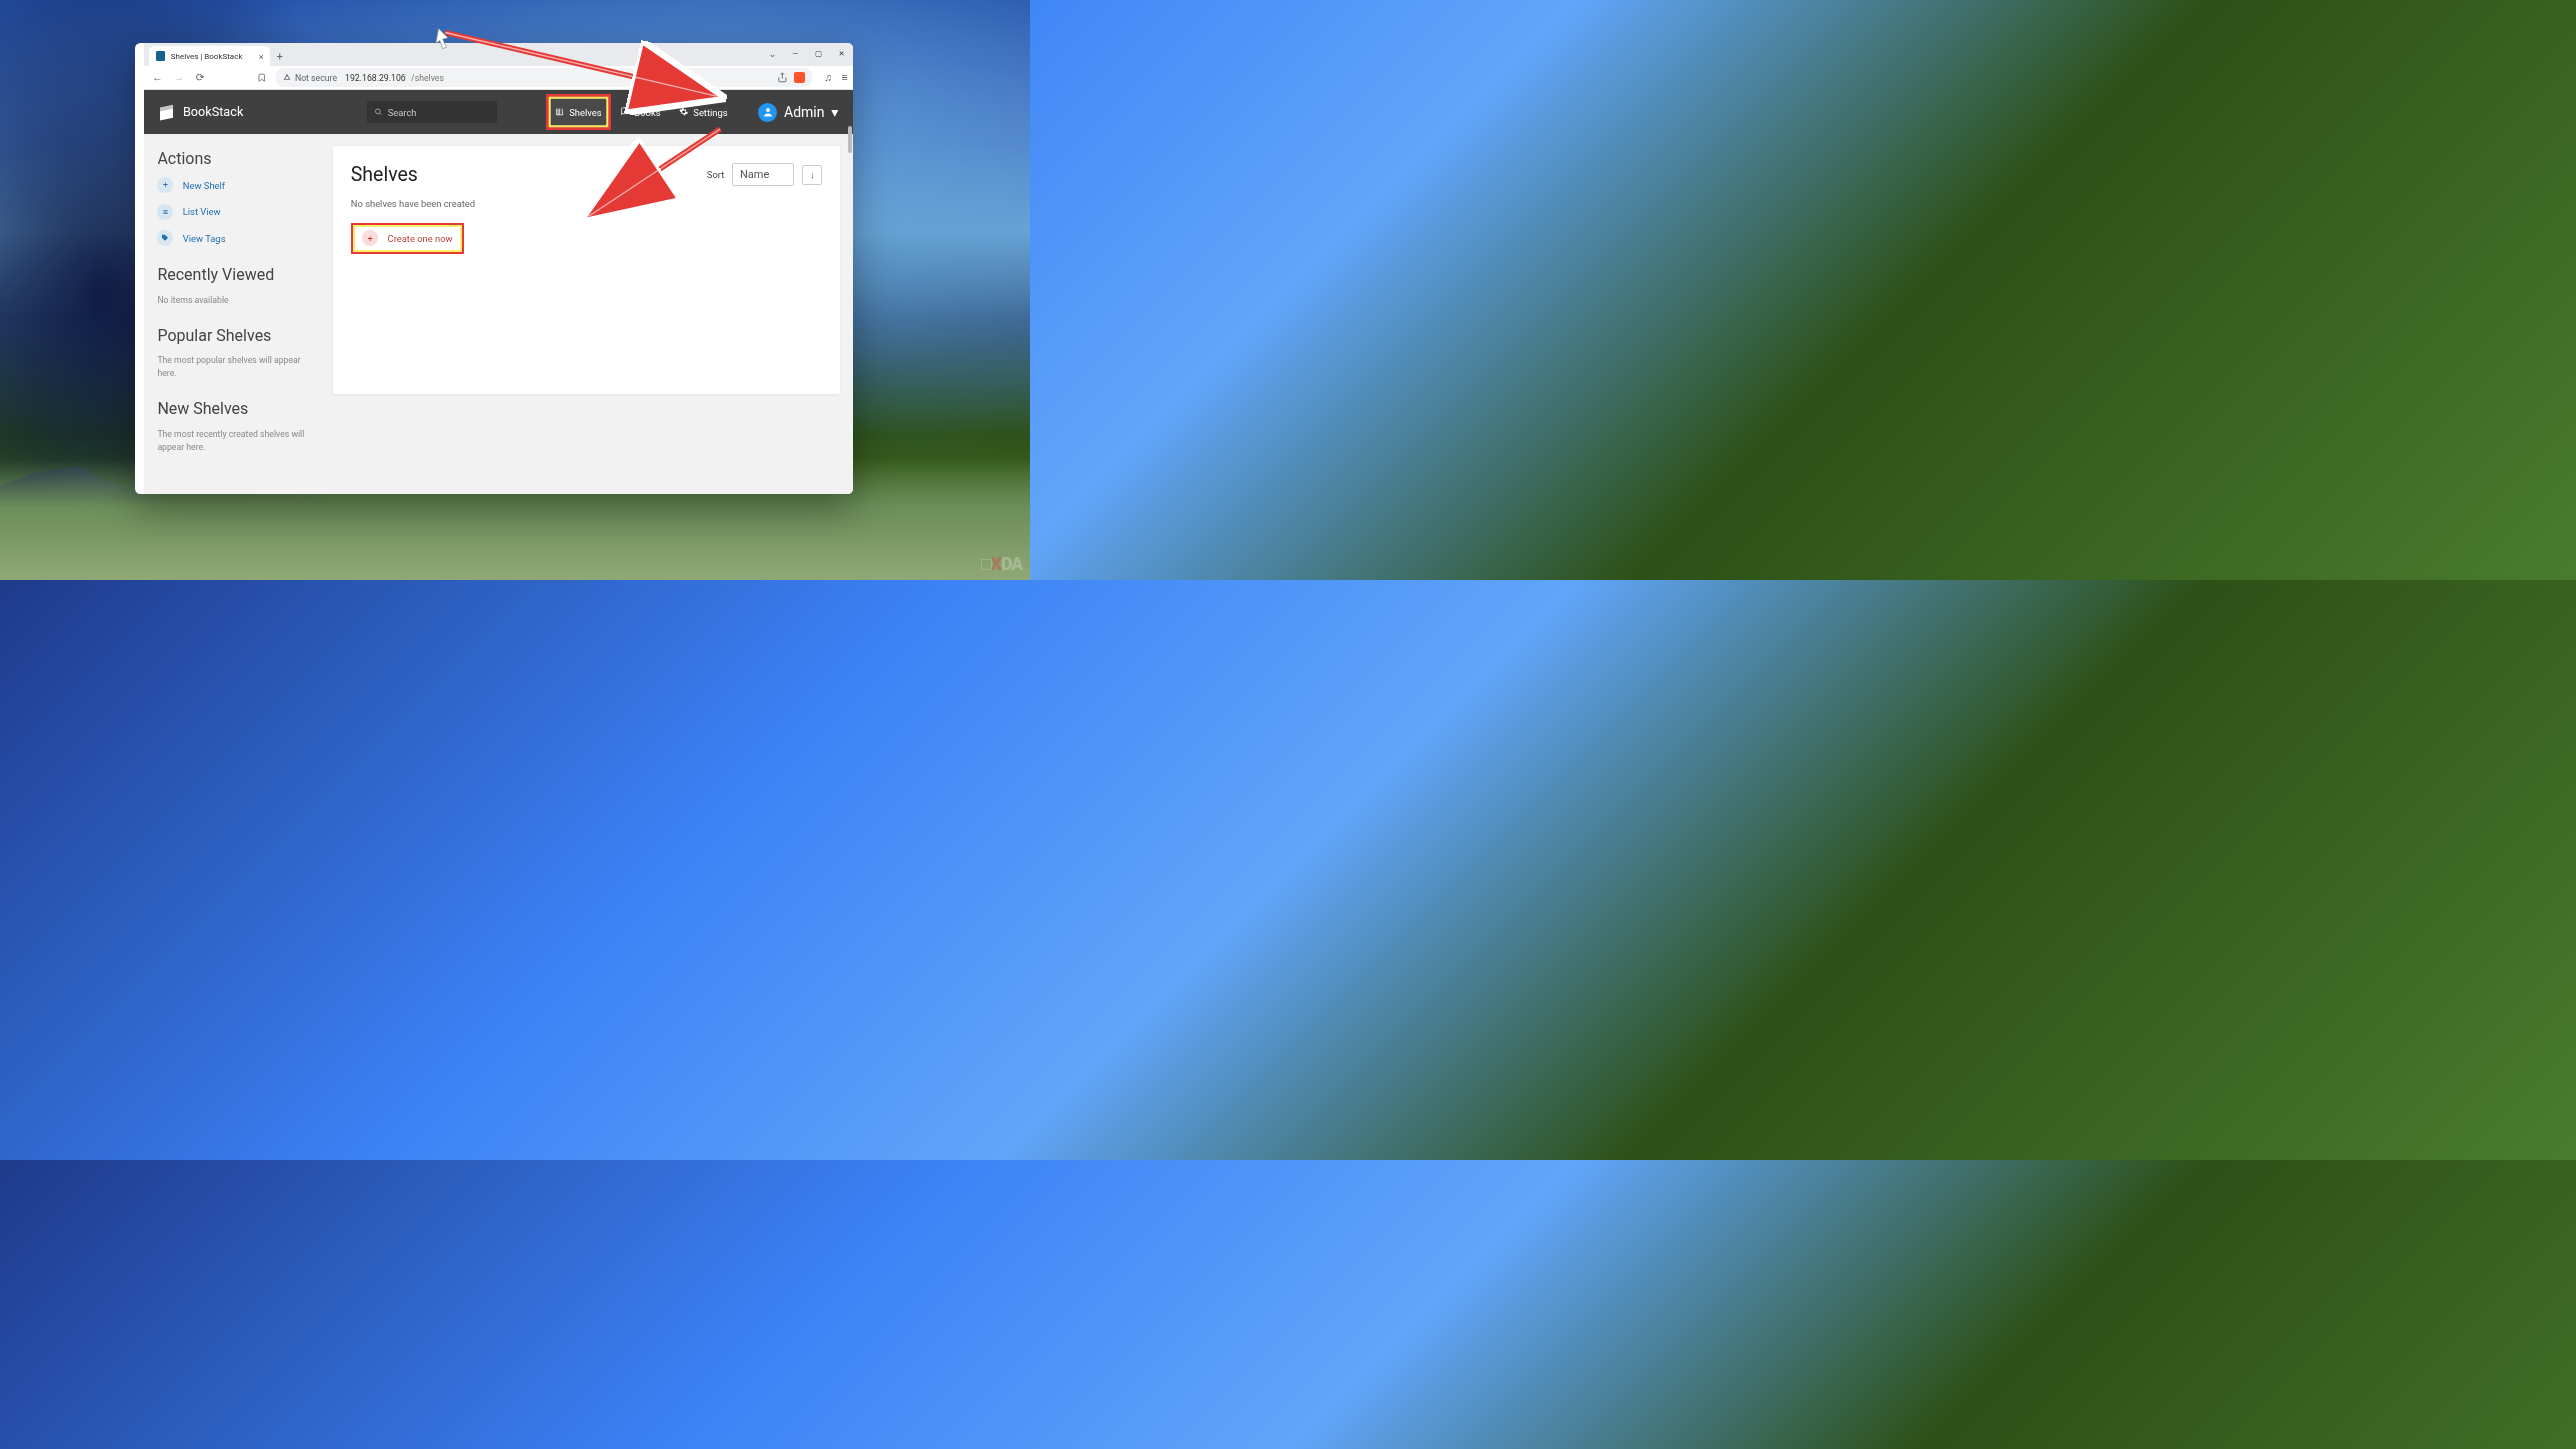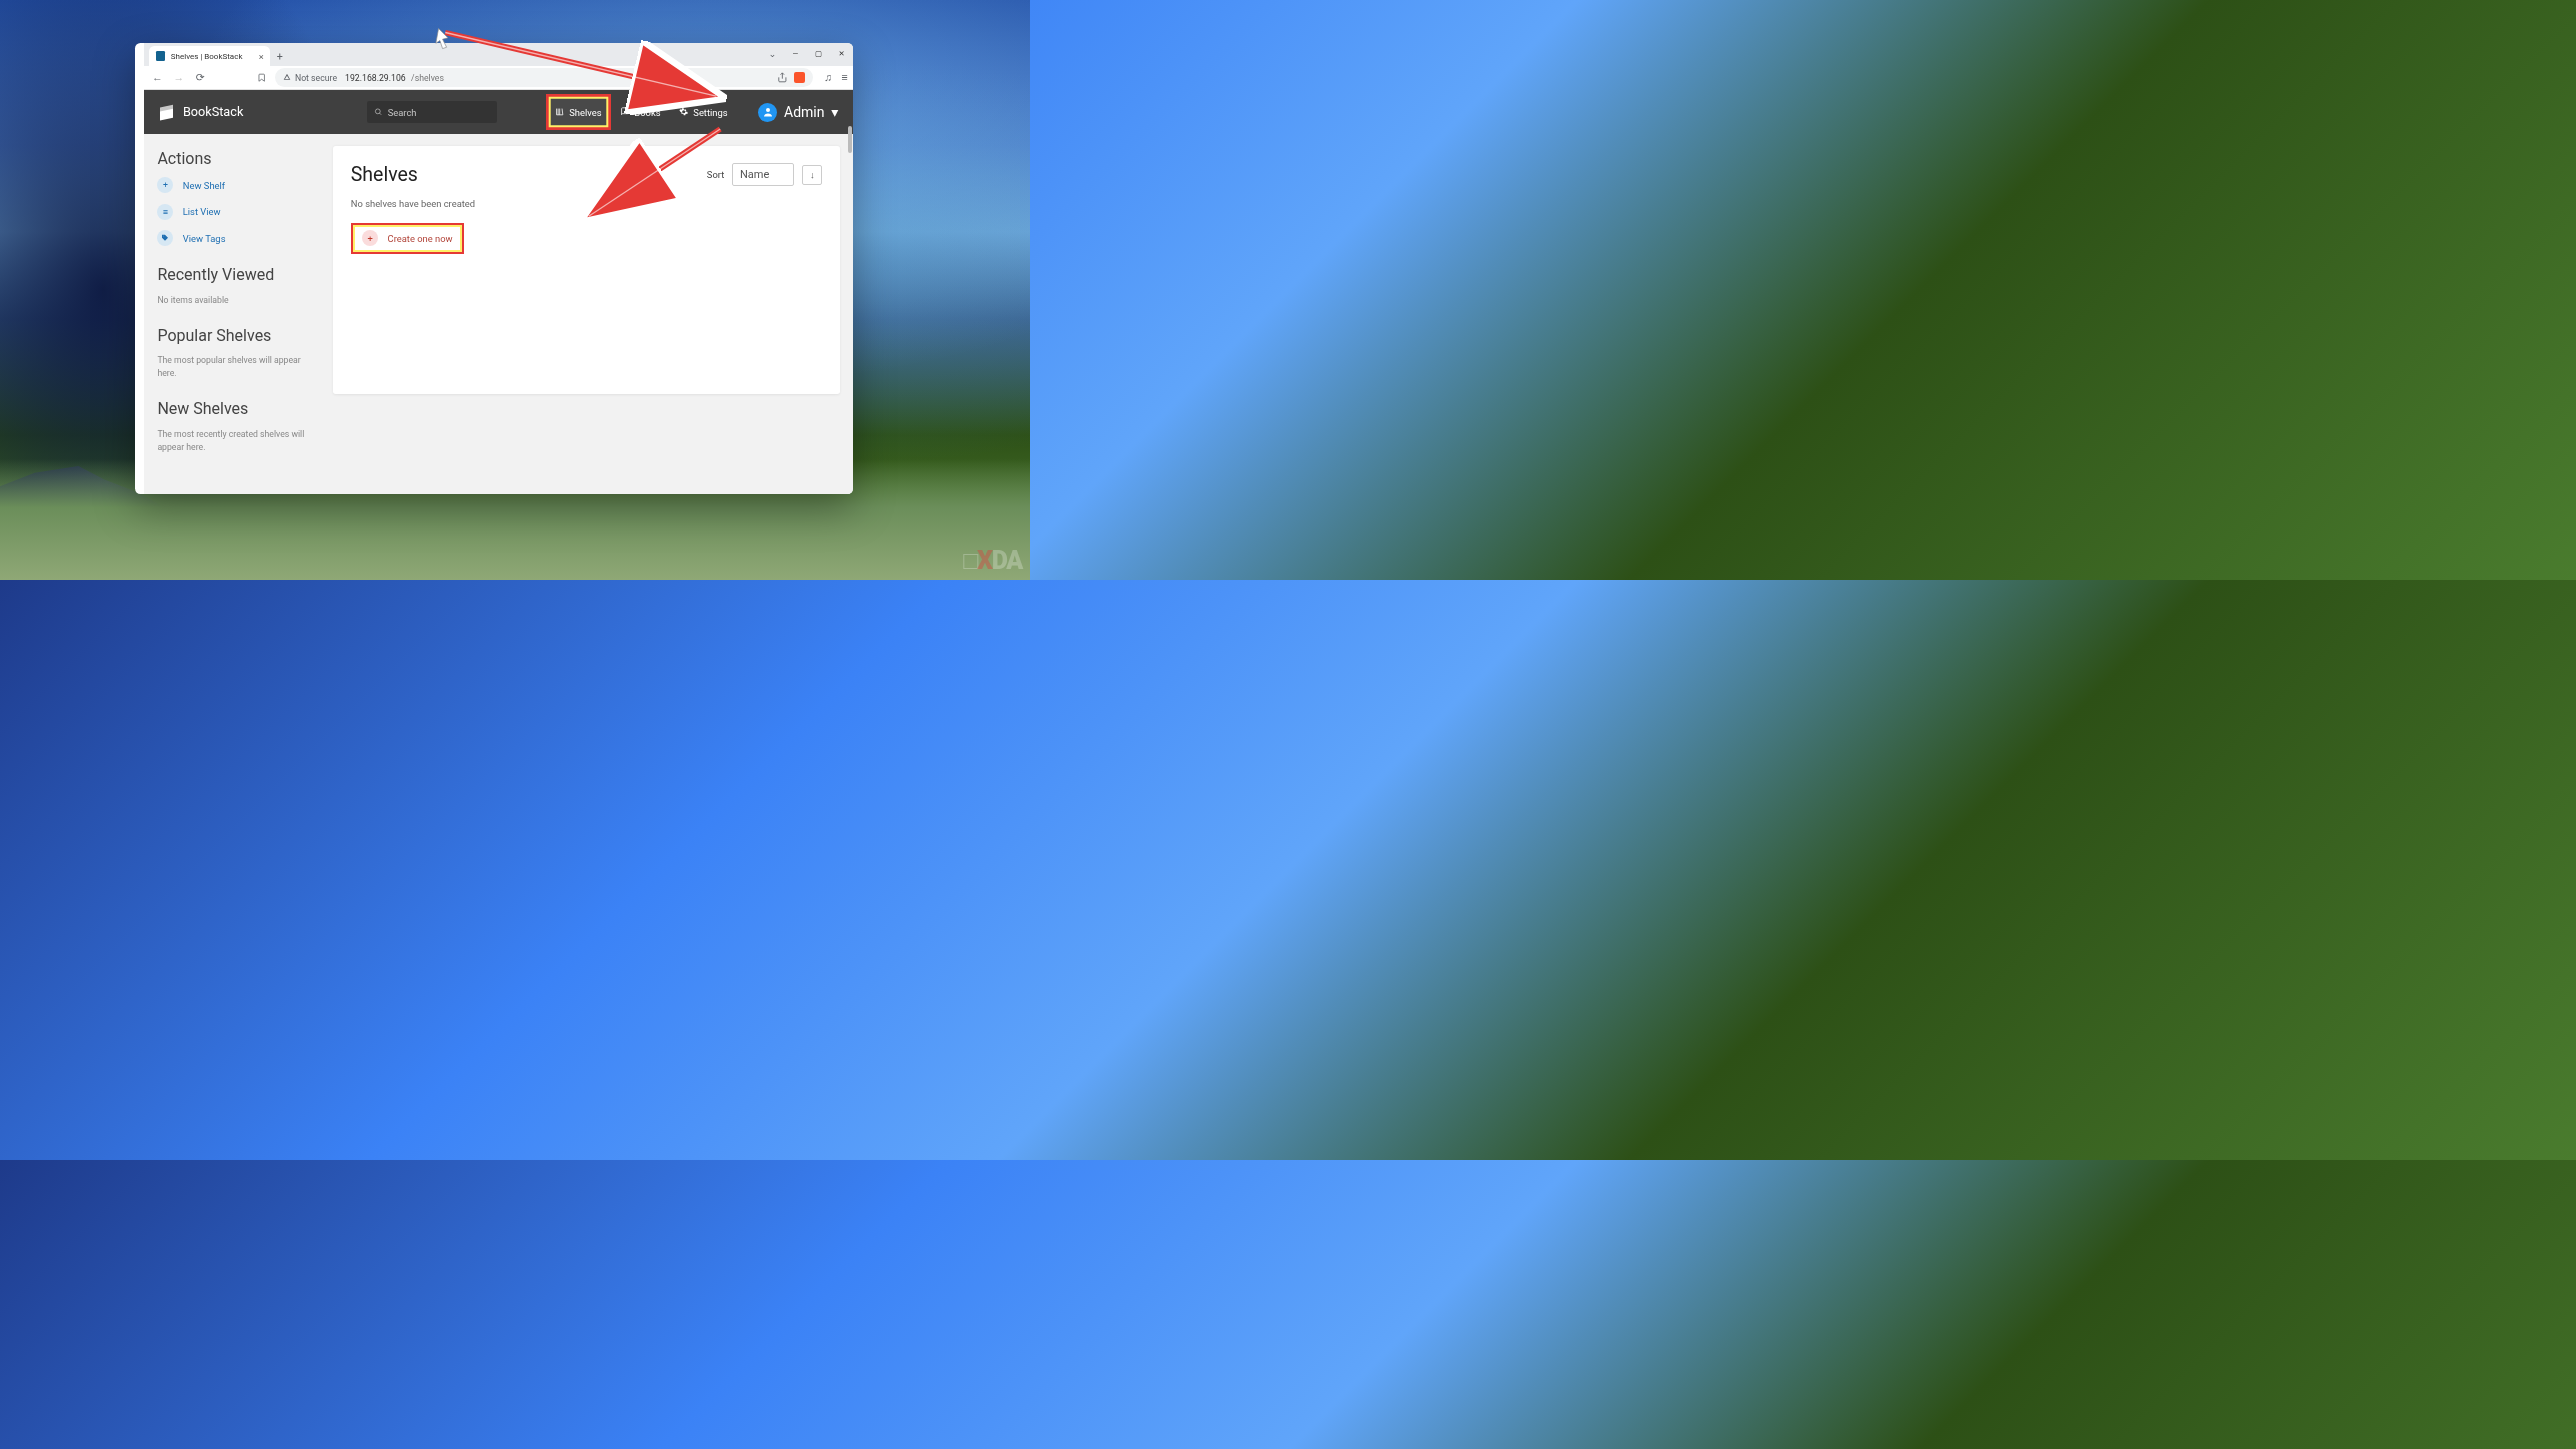--- a/index.html
+++ b/index.html
@@ -36,21 +36,21 @@
   right: 0; bottom: 0;
   width: 100%;
   height: 121px;
   background: linear-gradient(180deg, transparent, #6b8e5a 40%, #8fa876 100%);
 }
 
 .watermark {
   position: absolute;
   right: 8px;
   bottom: 5.4px;
-  font-size: 25px;
+  font-size: 18px;
   font-weight: 900;
   color: rgba(255,255,255,0.25);
   letter-spacing: -1.3px;
   z-index: 5;
 }
 .watermark .x { color: rgba(220,60,60,0.4); }
 
 
 .browser-window {
   position: absolute;

